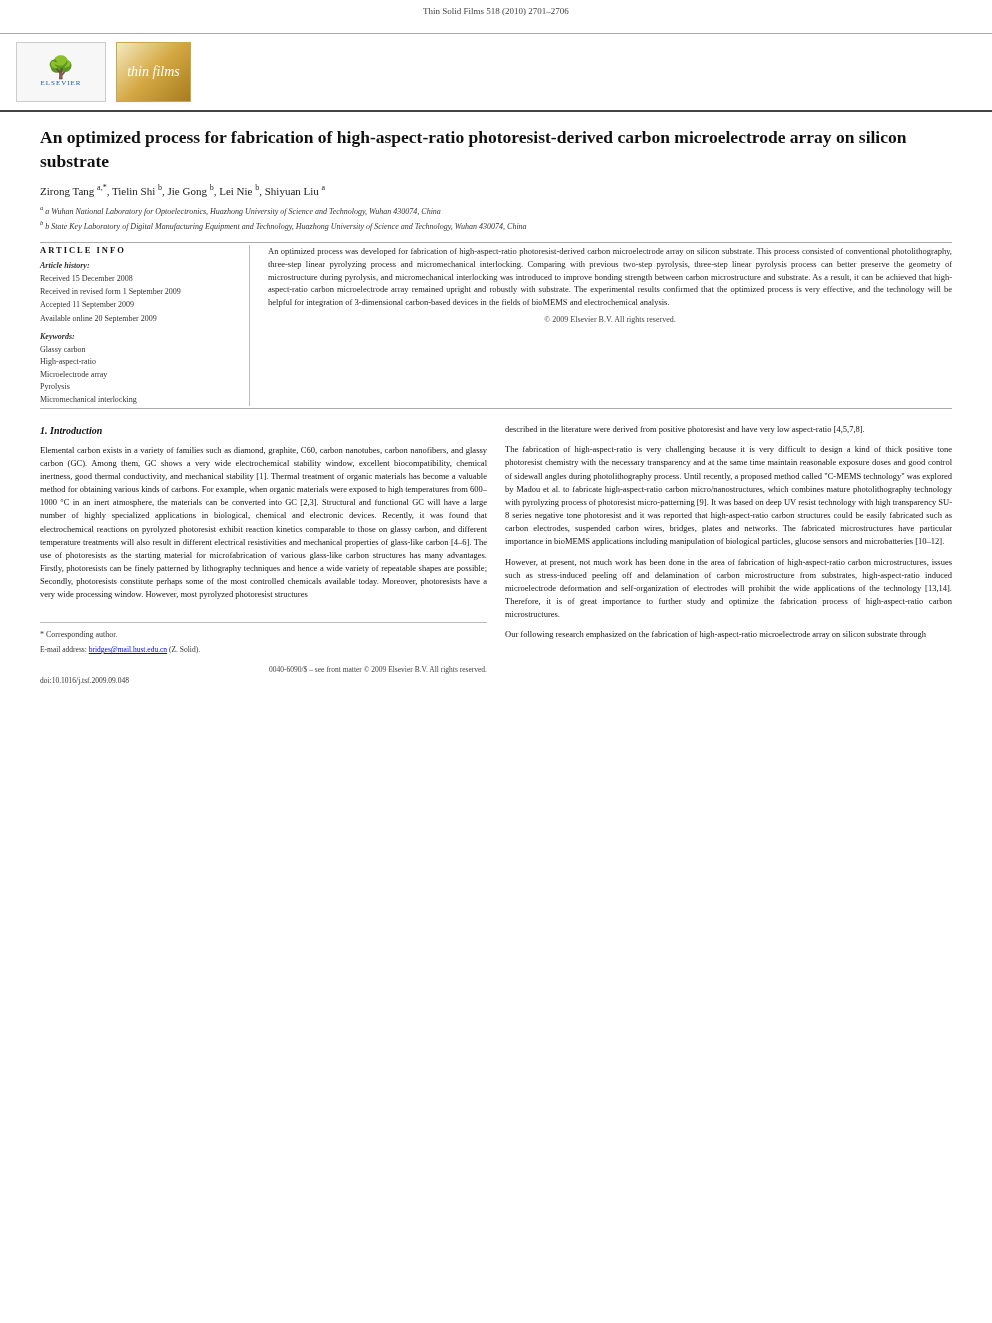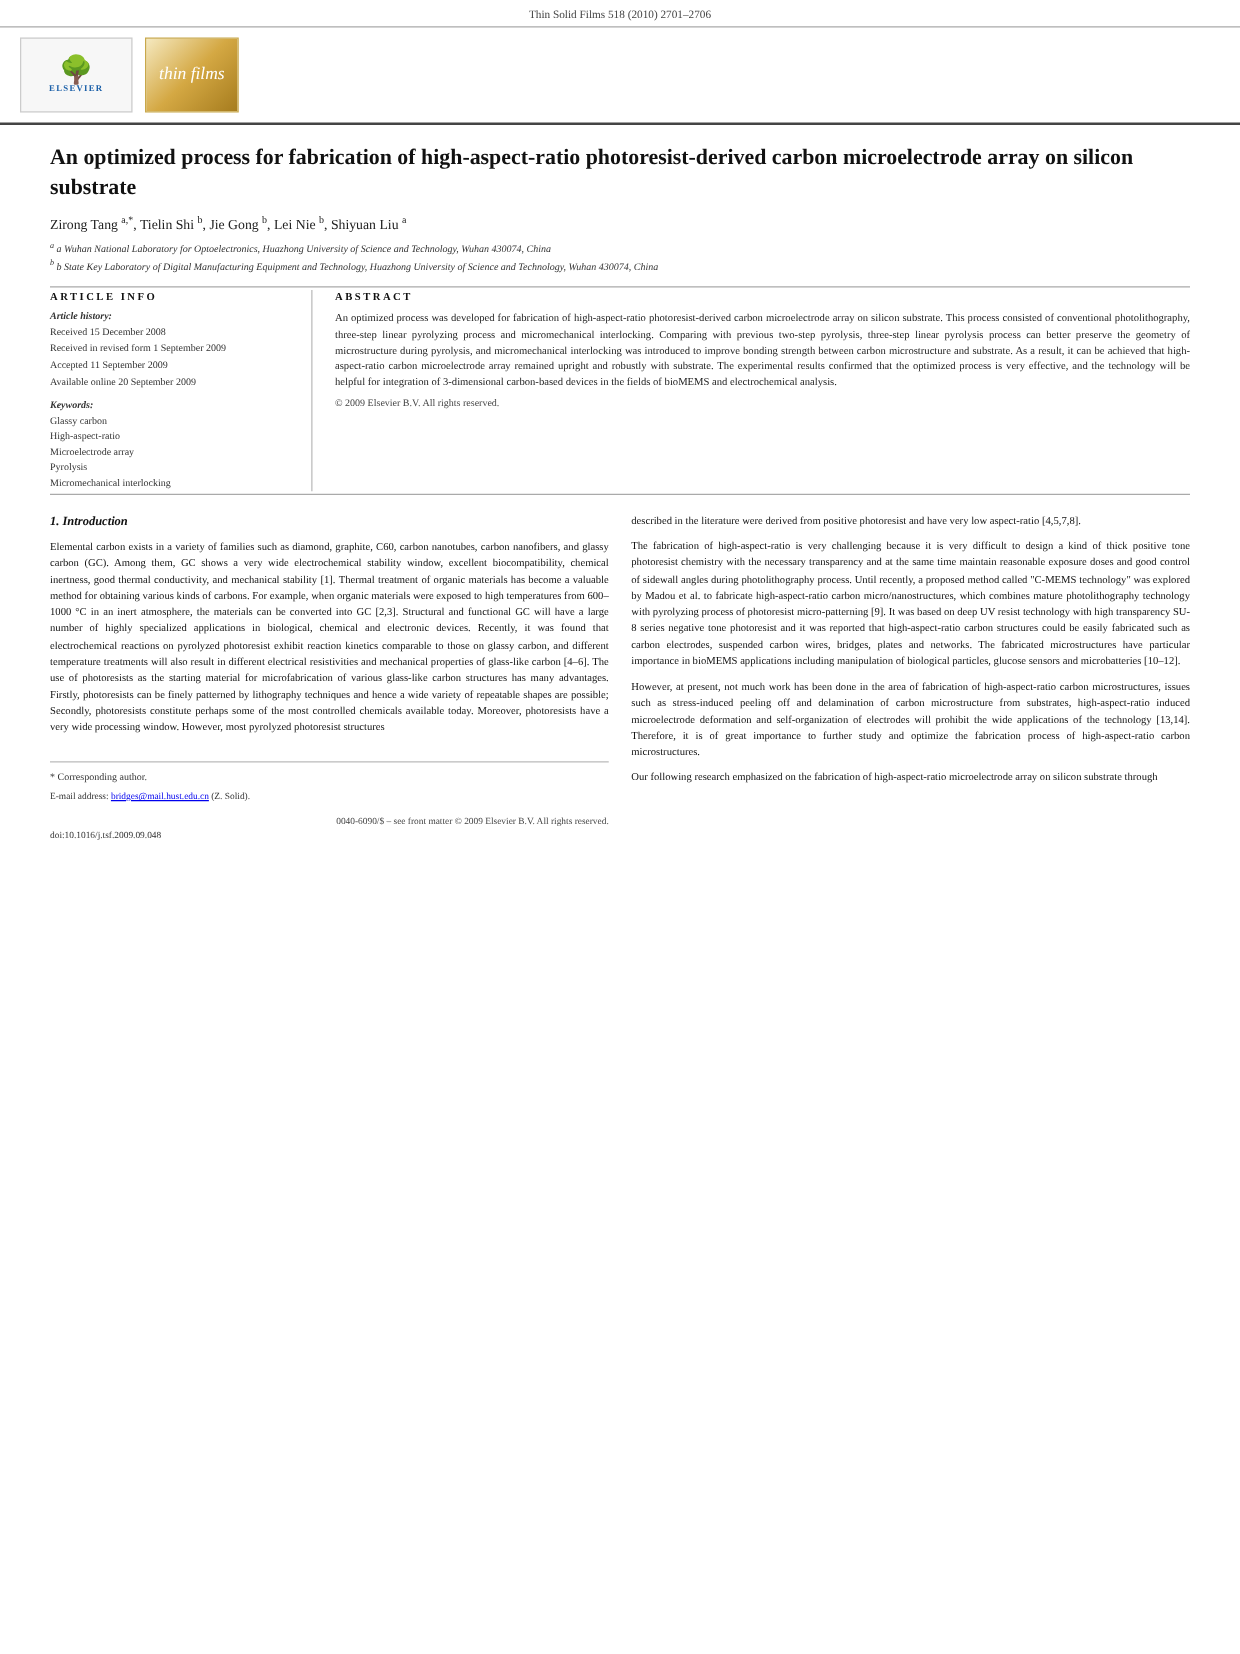--- a/index.html
+++ b/index.html
@@ -8,21 +8,21 @@
       font-family: "Times New Roman", Times, serif;
       font-size: 10px;
       color: #000;
       width: 992px;
       min-height: 1323px;
     }
 
     
     .journal-header {
       border-bottom: 1px solid #aaa;
-      padding: 6px 0 5px 0;
+      padding: 6px 0 17px 0;
       text-align: center;
       font-size: 9px;
       color: #444;
       margin-bottom: 0;
     }
 
     
     .title-bar {
       display: flex;
       align-items: center;
@@ -46,21 +46,21 @@
     }
     .elsevier-logo .els-tree {
       font-size: 22px;
       color: #1a5fa8;
       line-height: 1;
     }
     .elsevier-logo .els-name {
       font-size: 7px;
       letter-spacing: 1px;
       color: #1a5fa8;
-      font-weight: bold;
+      font-weight: normal;
     }
     .journal-title-center {
       flex: 1;
       text-align: center;
     }
     .sciencedirect-link {
       font-size: 8.5px;
       color: #444;
       margin-bottom: 3px;
     }
@@ -181,21 +181,21 @@
     .abstract-text {
       font-size: 8.5px;
       line-height: 1.5;
       color: #222;
       text-align: justify;
     }
     .copyright-line {
       font-size: 8px;
       color: #444;
       margin-top: 6px;
-      text-align: left;
+      text-align: center;
     }
 
     
     .main-columns {
       display: flex;
       gap: 18px;
       margin-top: 8px;
     }
     .col-left, .col-right {
       flex: 1;
@@ -289,21 +289,20 @@
         <div class="info-subhead">Keywords:</div>
         <div class="keyword-item">Glassy carbon</div>
         <div class="keyword-item">High-aspect-ratio</div>
         <div class="keyword-item">Microelectrode array</div>
         <div class="keyword-item">Pyrolysis</div>
         <div class="keyword-item">Micromechanical interlocking</div>
       </div>
     </div>
 
     <div class="abstract-col">
-      <div class="section-heading">ABSTRACT</div>
       <div class="abstract-text">An optimized process was developed for fabrication of high-aspect-ratio photoresist-derived carbon microelectrode array on silicon substrate. This process consisted of conventional photolithography, three-step linear pyrolyzing process and micromechanical interlocking. Comparing with previous two-step pyrolysis, three-step linear pyrolysis process can better preserve the geometry of microstructure during pyrolysis, and micromechanical interlocking was introduced to improve bonding strength between carbon microstructure and substrate. As a result, it can be achieved that high-aspect-ratio carbon microelectrode array remained upright and robustly with substrate. The experimental results confirmed that the optimized process is very effective, and the technology will be helpful for integration of 3-dimensional carbon-based devices in the fields of bioMEMS and electrochemical analysis.</div>
       <div class="copyright-line">© 2009 Elsevier B.V. All rights reserved.</div>
     </div>
   </div>
 
   <div class="main-columns">
 
     <div class="col-left">
       <div class="section-title">1. Introduction</div>
       <div class="paragraph">Elemental carbon exists in a variety of families such as diamond, graphite, C60, carbon nanotubes, carbon nanofibers, and glassy carbon (GC). Among them, GC shows a very wide electrochemical stability window, excellent biocompatibility, chemical inertness, good thermal conductivity, and mechanical stability [1]. Thermal treatment of organic materials has become a valuable method for obtaining various kinds of carbons. For example, when organic materials were exposed to high temperatures from 600–1000 °C in an inert atmosphere, the materials can be converted into GC [2,3]. Structural and functional GC will have a large number of highly specialized applications in biological, chemical and electronic devices. Recently, it was found that electrochemical reactions on pyrolyzed photoresist exhibit reaction kinetics comparable to those on glassy carbon, and different temperature treatments will also result in different electrical resistivities and mechanical properties of glass-like carbon [4–6]. The use of photoresists as the starting material for microfabrication of various glass-like carbon structures has many advantages. Firstly, photoresists can be finely patterned by lithography techniques and hence a wide variety of repeatable shapes are possible; Secondly, photoresists constitute perhaps some of the most controlled chemicals available today. Moreover, photoresists have a very wide processing window. However, most pyrolyzed photoresist structures</div>

